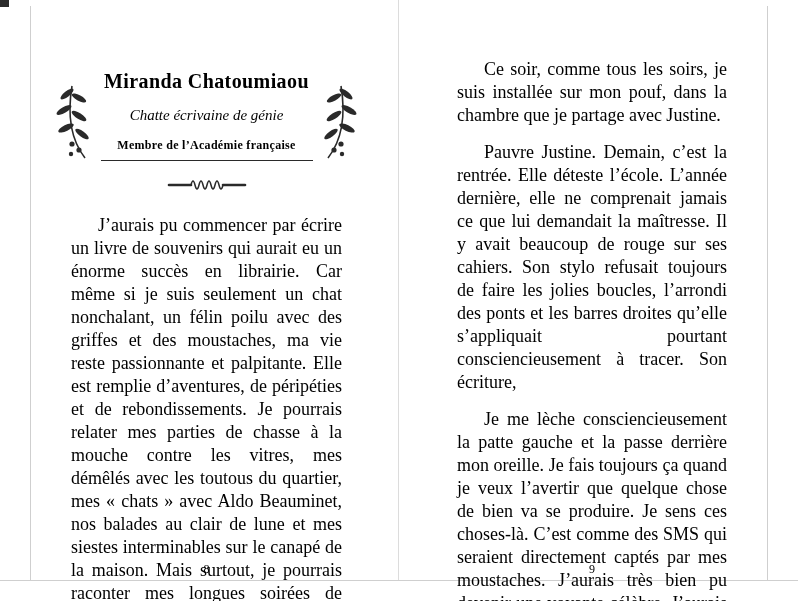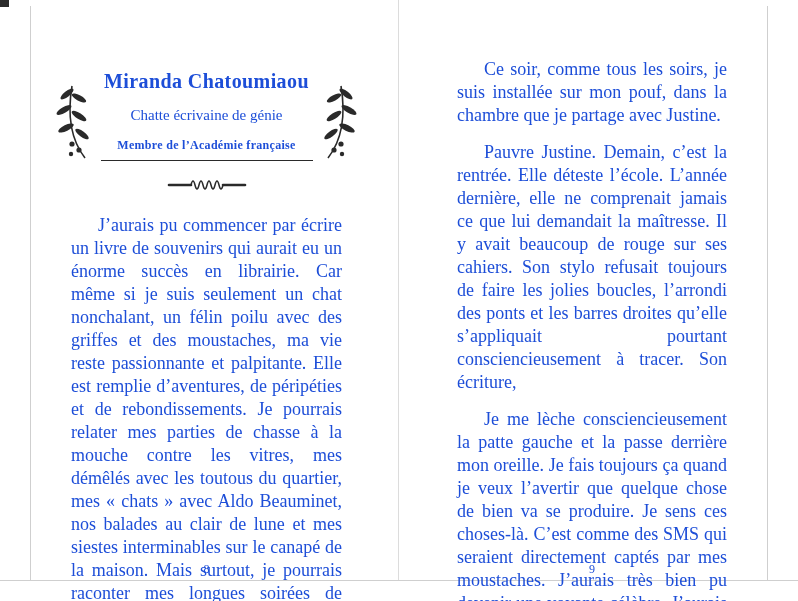--- a/index.html
+++ b/index.html
@@ -6,21 +6,21 @@
     margin: 0;
     padding: 0;
     background: #ffffff;
   }
   .spread {
     position: relative;
     width: 798px;
     height: 601px;
     background: #ffffff;
     font-family: "Liberation Serif", "DejaVu Serif", serif;
-    color: #1d4ed8;
+    color: #000000;
     overflow: hidden;
   }
   
   .edge-left   { position: absolute; left: 30px;  top: 6px; width: 1px; height: 575px; background: #cfcfcf; }
   .edge-right  { position: absolute; left: 767px; top: 6px; width: 1px; height: 575px; background: #cfcfcf; }
   .edge-bottom { position: absolute; left: 0; top: 580px; width: 798px; height: 1px; background: #cfcfcf; }
   .gutter      { position: absolute; left: 398px; top: 0; width: 1px; height: 580px; background: #dcdcdc; }
   .corner-artifact { position: absolute; left: 0; top: 0; width: 9px; height: 7px; background: #2b2b2b; }
 
   .page {
@@ -40,20 +40,21 @@
     text-align: center;
   }
   .book-title {
     font-size: 20px;
     font-weight: bold;
     letter-spacing: 0.4px;
     line-height: 26px;
     margin: 0;
   }
   .book-subtitle {
+    font-style: italic;
     font-size: 15px;
     line-height: 18px;
     margin: 12px 0 0 0;
   }
   .book-membership {
     font-weight: bold;
     font-size: 12px;
     letter-spacing: 0.3px;
     line-height: 16px;
     margin: 13px 0 0 0;

